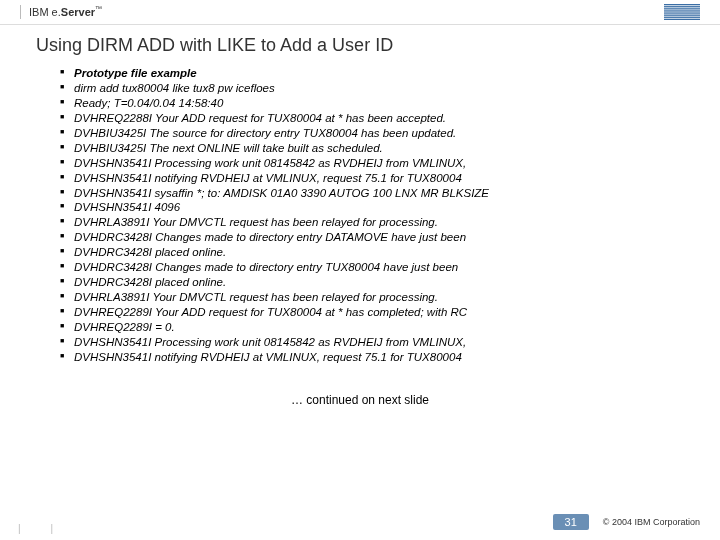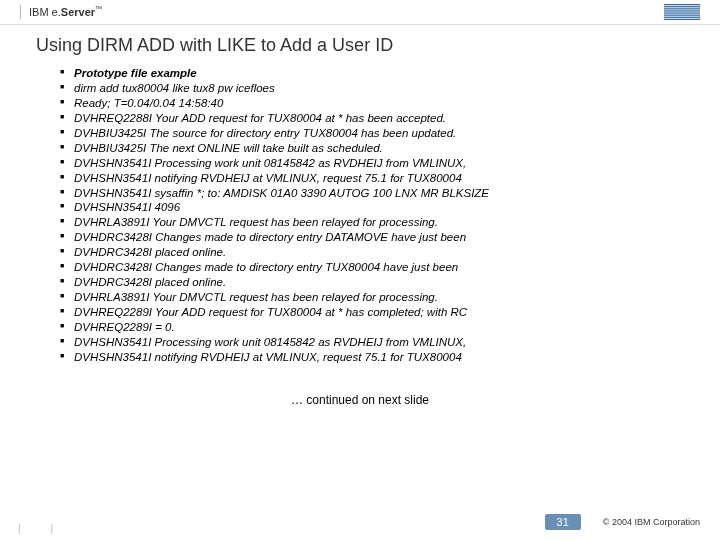--- a/index.html
+++ b/index.html
@@ -12,21 +12,21 @@
   .brand .tm { font-size: 7px; vertical-align: super; }
   .logo-placeholder { width: 36px; height: 16px; }
   .logo-placeholder svg { display:block; }
   .slide-title { font-size: 18px; color: #333; padding: 10px 20px 6px 36px; }
   .content { padding: 4px 60px 0 60px; }
   ul.body-list { list-style: none; font-style: italic; }
   ul.body-list li { position: relative; padding-left: 14px; font-size: 11.5px; color: #000; line-height: 1.3; }
   ul.body-list li::before { content: "■"; position: absolute; left: 0; top: 1px; font-size: 7px; color: #000; }
   ul.body-list li.first-li { font-weight: bold; }
   .continued { text-align: center; font-size: 12px; color: #000; padding-top: 28px; }
-  .footer { position: absolute; bottom: 10px; right: 20px; display: flex; align-items: center; gap: 22px; }
+  .footer { position: absolute; bottom: 10px; right: 20px; display: flex; align-items: center; gap: 14px; }
   .pagenum { background: #6a8fb5; color: #fff; font-size: 11px; padding: 2px 12px; border-radius: 2px; }
   .copyright { font-size: 9px; color: #333; }
   .left-pipes { position: absolute; left: 18px; bottom: 6px; display: flex; gap: 30px; }
   .left-pipes span { font-size: 10px; color: #bbb; }
 </style>
 </head>
 <body>
 
 <div class="header">
   <div class="header-left">

